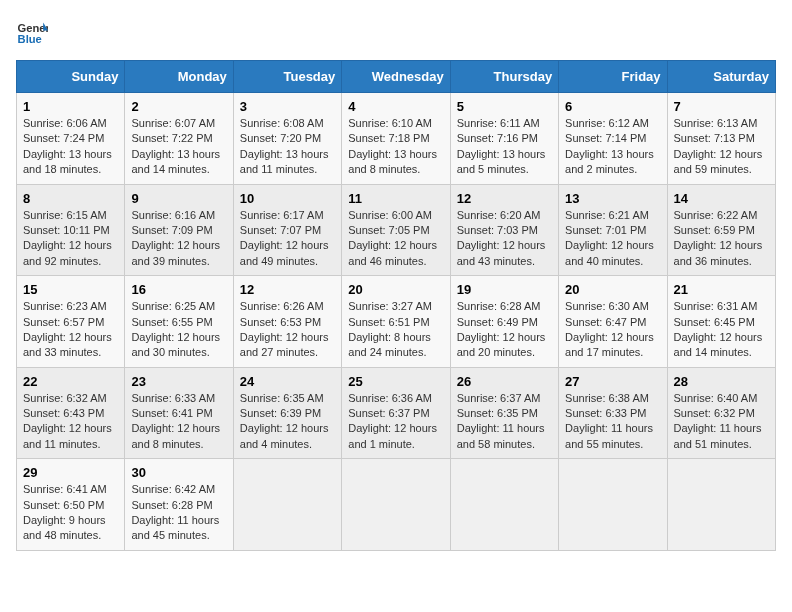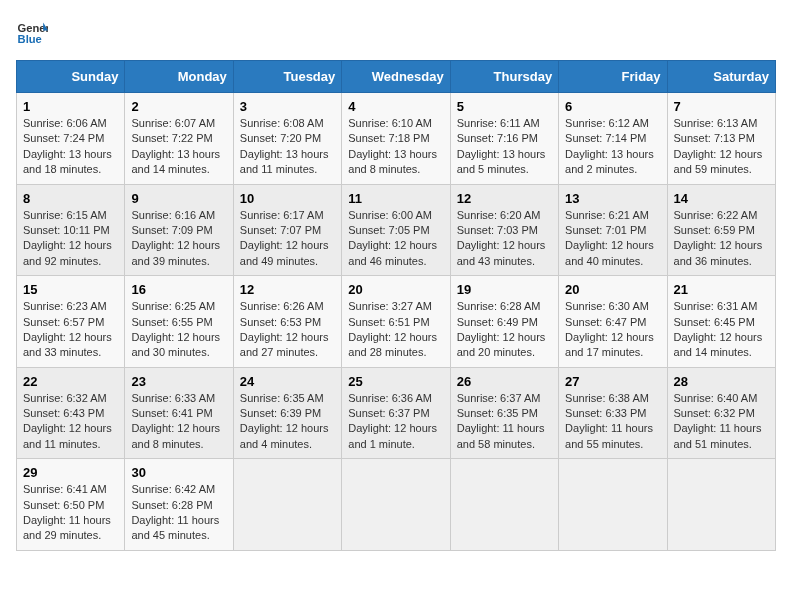--- a/index.html
+++ b/index.html
@@ -214,21 +214,21 @@
         <td>
           <span class="day-num">12</span>
           <div class="cell-text">Sunrise: 6:26 AM</div>
           <div class="cell-text">Sunset: 6:53 PM</div>
           <div class="cell-text">Daylight: 12 hours and 27 minutes.</div>
         </td>
         <td>
           <span class="day-num">20</span>
           <div class="cell-text">Sunrise: 3:27 AM</div>
           <div class="cell-text">Sunset: 6:51 PM</div>
-          <div class="cell-text">Daylight: 12 hours and 28 minutes.</div>
+          <div class="cell-text">Daylight: 8 hours and 24 minutes.</div>
         </td>
         <td>
           <span class="day-num">19</span>
           <div class="cell-text">Sunrise: 6:28 AM</div>
           <div class="cell-text">Sunset: 6:49 PM</div>
           <div class="cell-text">Daylight: 12 hours and 20 minutes.</div>
         </td>
         <td>
           <span class="day-num">20</span>
           <div class="cell-text">Sunrise: 6:30 AM</div>
@@ -284,21 +284,21 @@
           <div class="cell-text">Sunrise: 6:40 AM</div>
           <div class="cell-text">Sunset: 6:32 PM</div>
           <div class="cell-text">Daylight: 11 hours and 51 minutes.</div>
         </td>
       </tr>
       <tr>
         <td>
           <span class="day-num">29</span>
           <div class="cell-text">Sunrise: 6:41 AM</div>
           <div class="cell-text">Sunset: 6:50 PM</div>
-          <div class="cell-text">Daylight: 11 hours and 29 minutes.</div>
+          <div class="cell-text">Daylight: 9 hours and 48 minutes.</div>
         </td>
         <td>
           <span class="day-num">30</span>
           <div class="cell-text">Sunrise: 6:42 AM</div>
           <div class="cell-text">Sunset: 6:28 PM</div>
           <div class="cell-text">Daylight: 11 hours and 45 minutes.</div>
         </td>
         <td class="empty-cell"></td>
         <td class="empty-cell"></td>
         <td class="empty-cell"></td>

